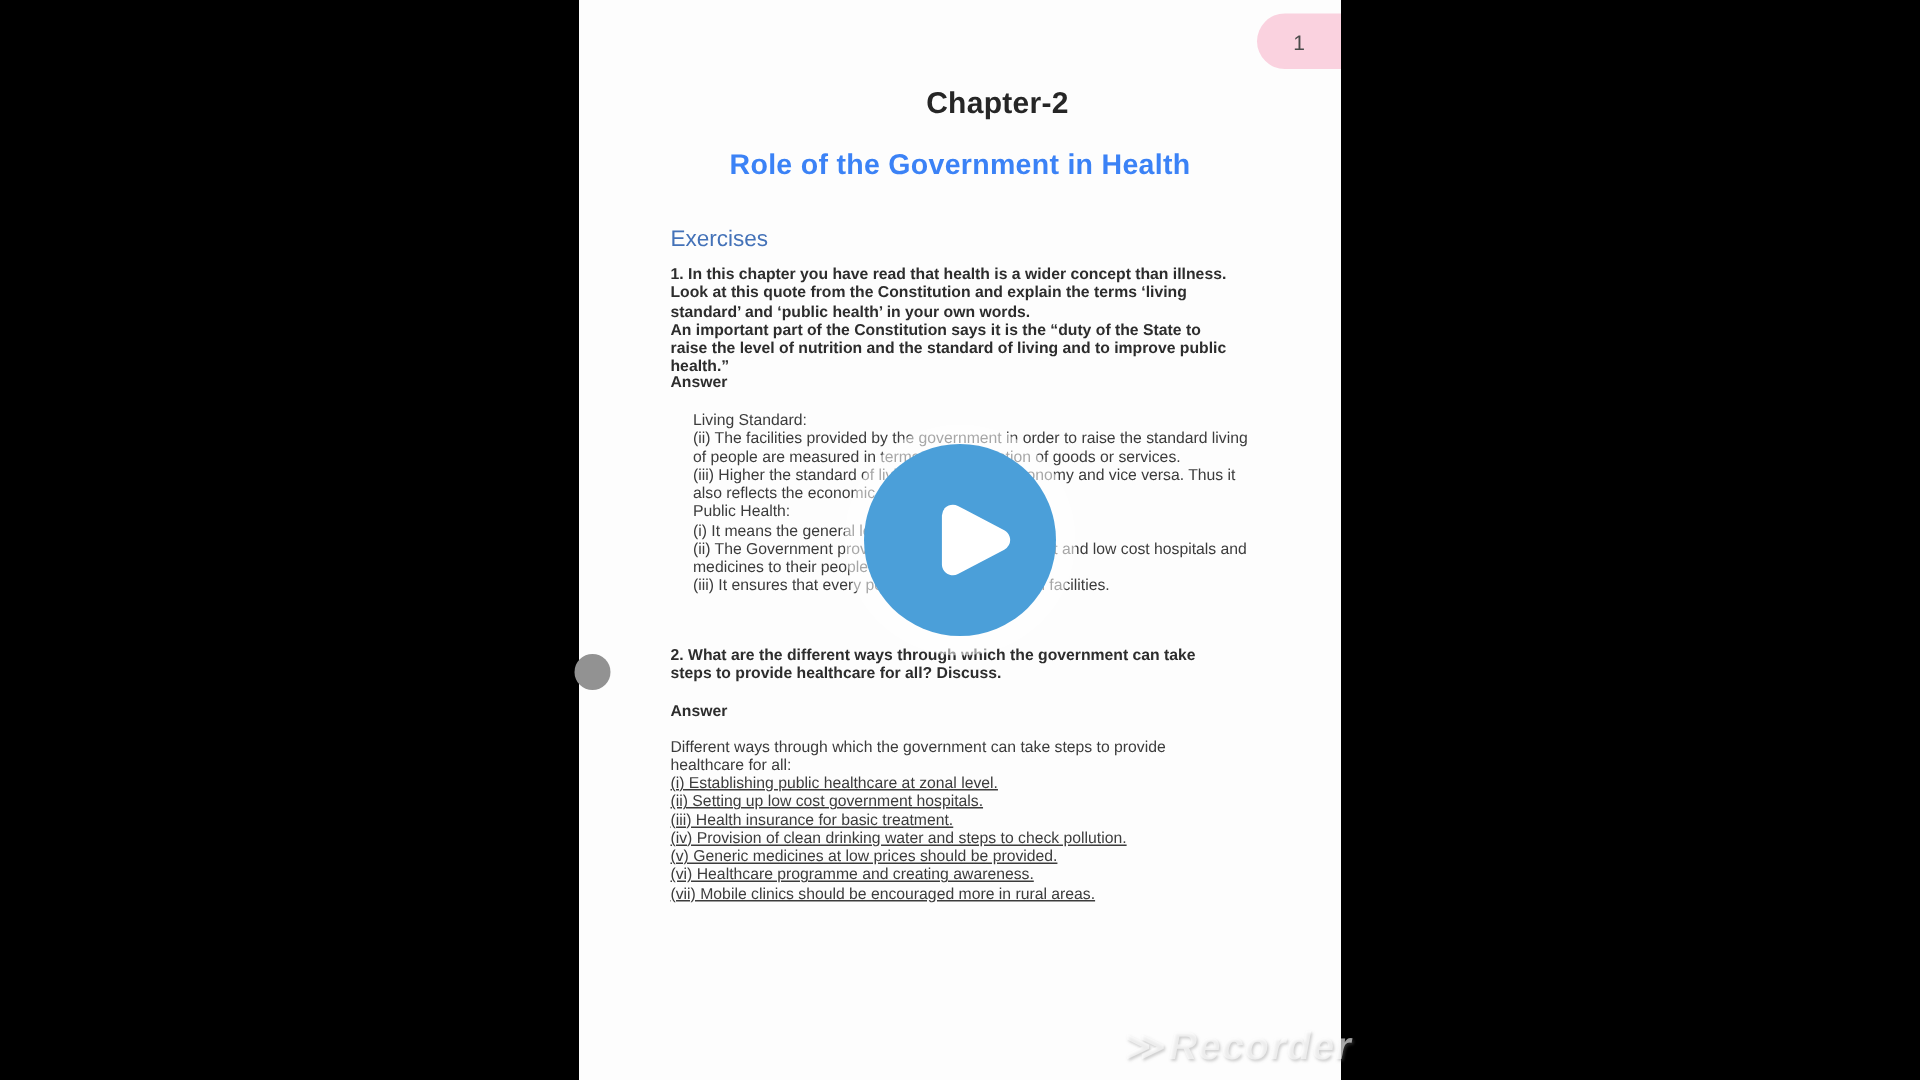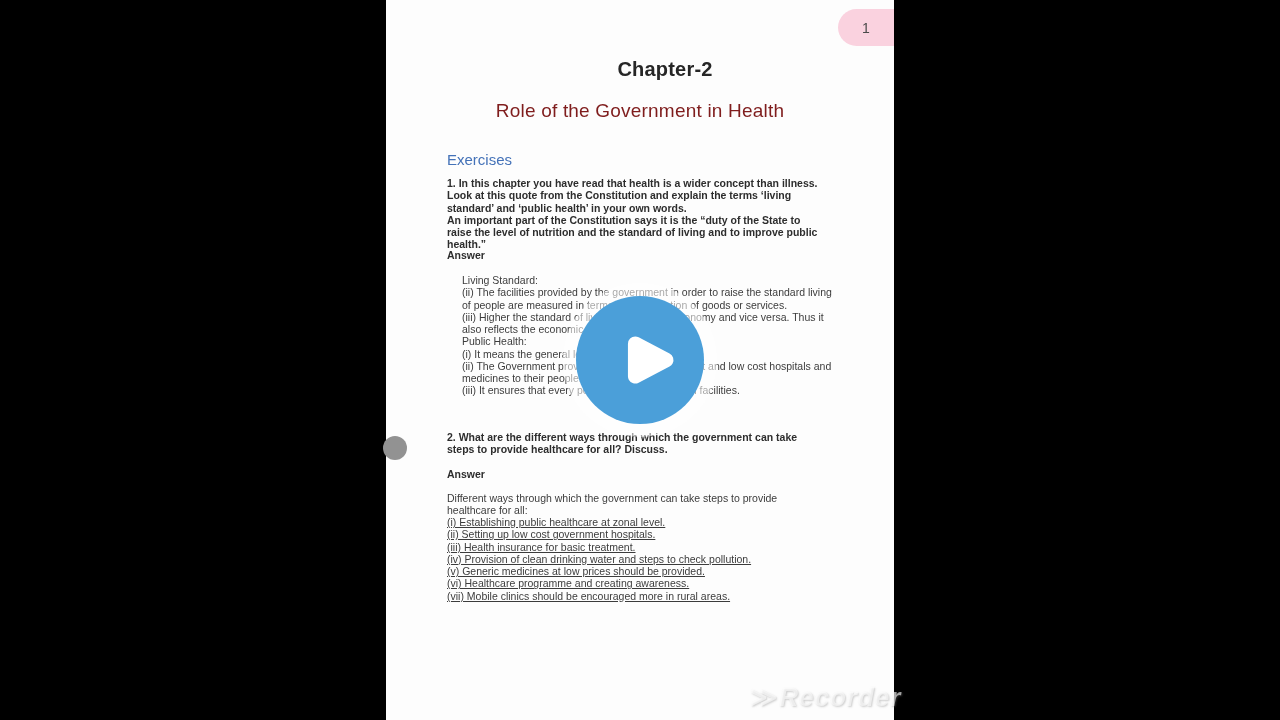--- a/index.html
+++ b/index.html
@@ -11,21 +11,21 @@
   .page{position:absolute;left:386px;top:0;width:508px;height:720px;background:#fdfdfd;
         overflow:hidden;z-index:1;}
   
   .badge{position:absolute;left:452px;top:9px;width:70px;height:37px;background:#fad2df;
          border-radius:19px 4px 4px 19px;}
   .badge span{position:absolute;left:0;top:0;width:56px;height:37px;display:flex;
               align-items:center;justify-content:center;font-size:14px;color:#4a4a4a;}
   .h-chapter{position:absolute;top:58px;left:0;width:100%;text-align:center;
              font-size:20px;font-weight:bold;color:#262626;letter-spacing:.2px;margin-left:25px;}
   .h-title{position:absolute;top:100px;left:0;width:100%;text-align:center;
-           font-size:19px;font-weight:normal;color:#7f1d1d;letter-spacing:.2px;}
+           font-size:19px;font-weight:bold;color:#3b82f6;letter-spacing:.2px;}
   .exercises{position:absolute;top:151px;left:61px;font-size:15px;font-weight:normal;
              color:#4472b8;cursor:pointer;}
   .txt{font-size:10.5px;line-height:12.25px;color:#3c3c3c;}
   .txt p{margin:0;}
   .bold{font-weight:bold;color:#2d2d2d;}
   .q1{position:absolute;top:177px;left:61px;width:380px;}
   .alabel1{position:absolute;top:249px;left:61px;font-size:10.5px;font-weight:bold;color:#2d2d2d;}
   .ans1{position:absolute;top:274px;left:76px;width:380px;}
   .q2{position:absolute;top:431px;left:61px;width:380px;}
   .alabel2{position:absolute;top:468px;left:61px;font-size:10.5px;font-weight:bold;color:#2d2d2d;}

